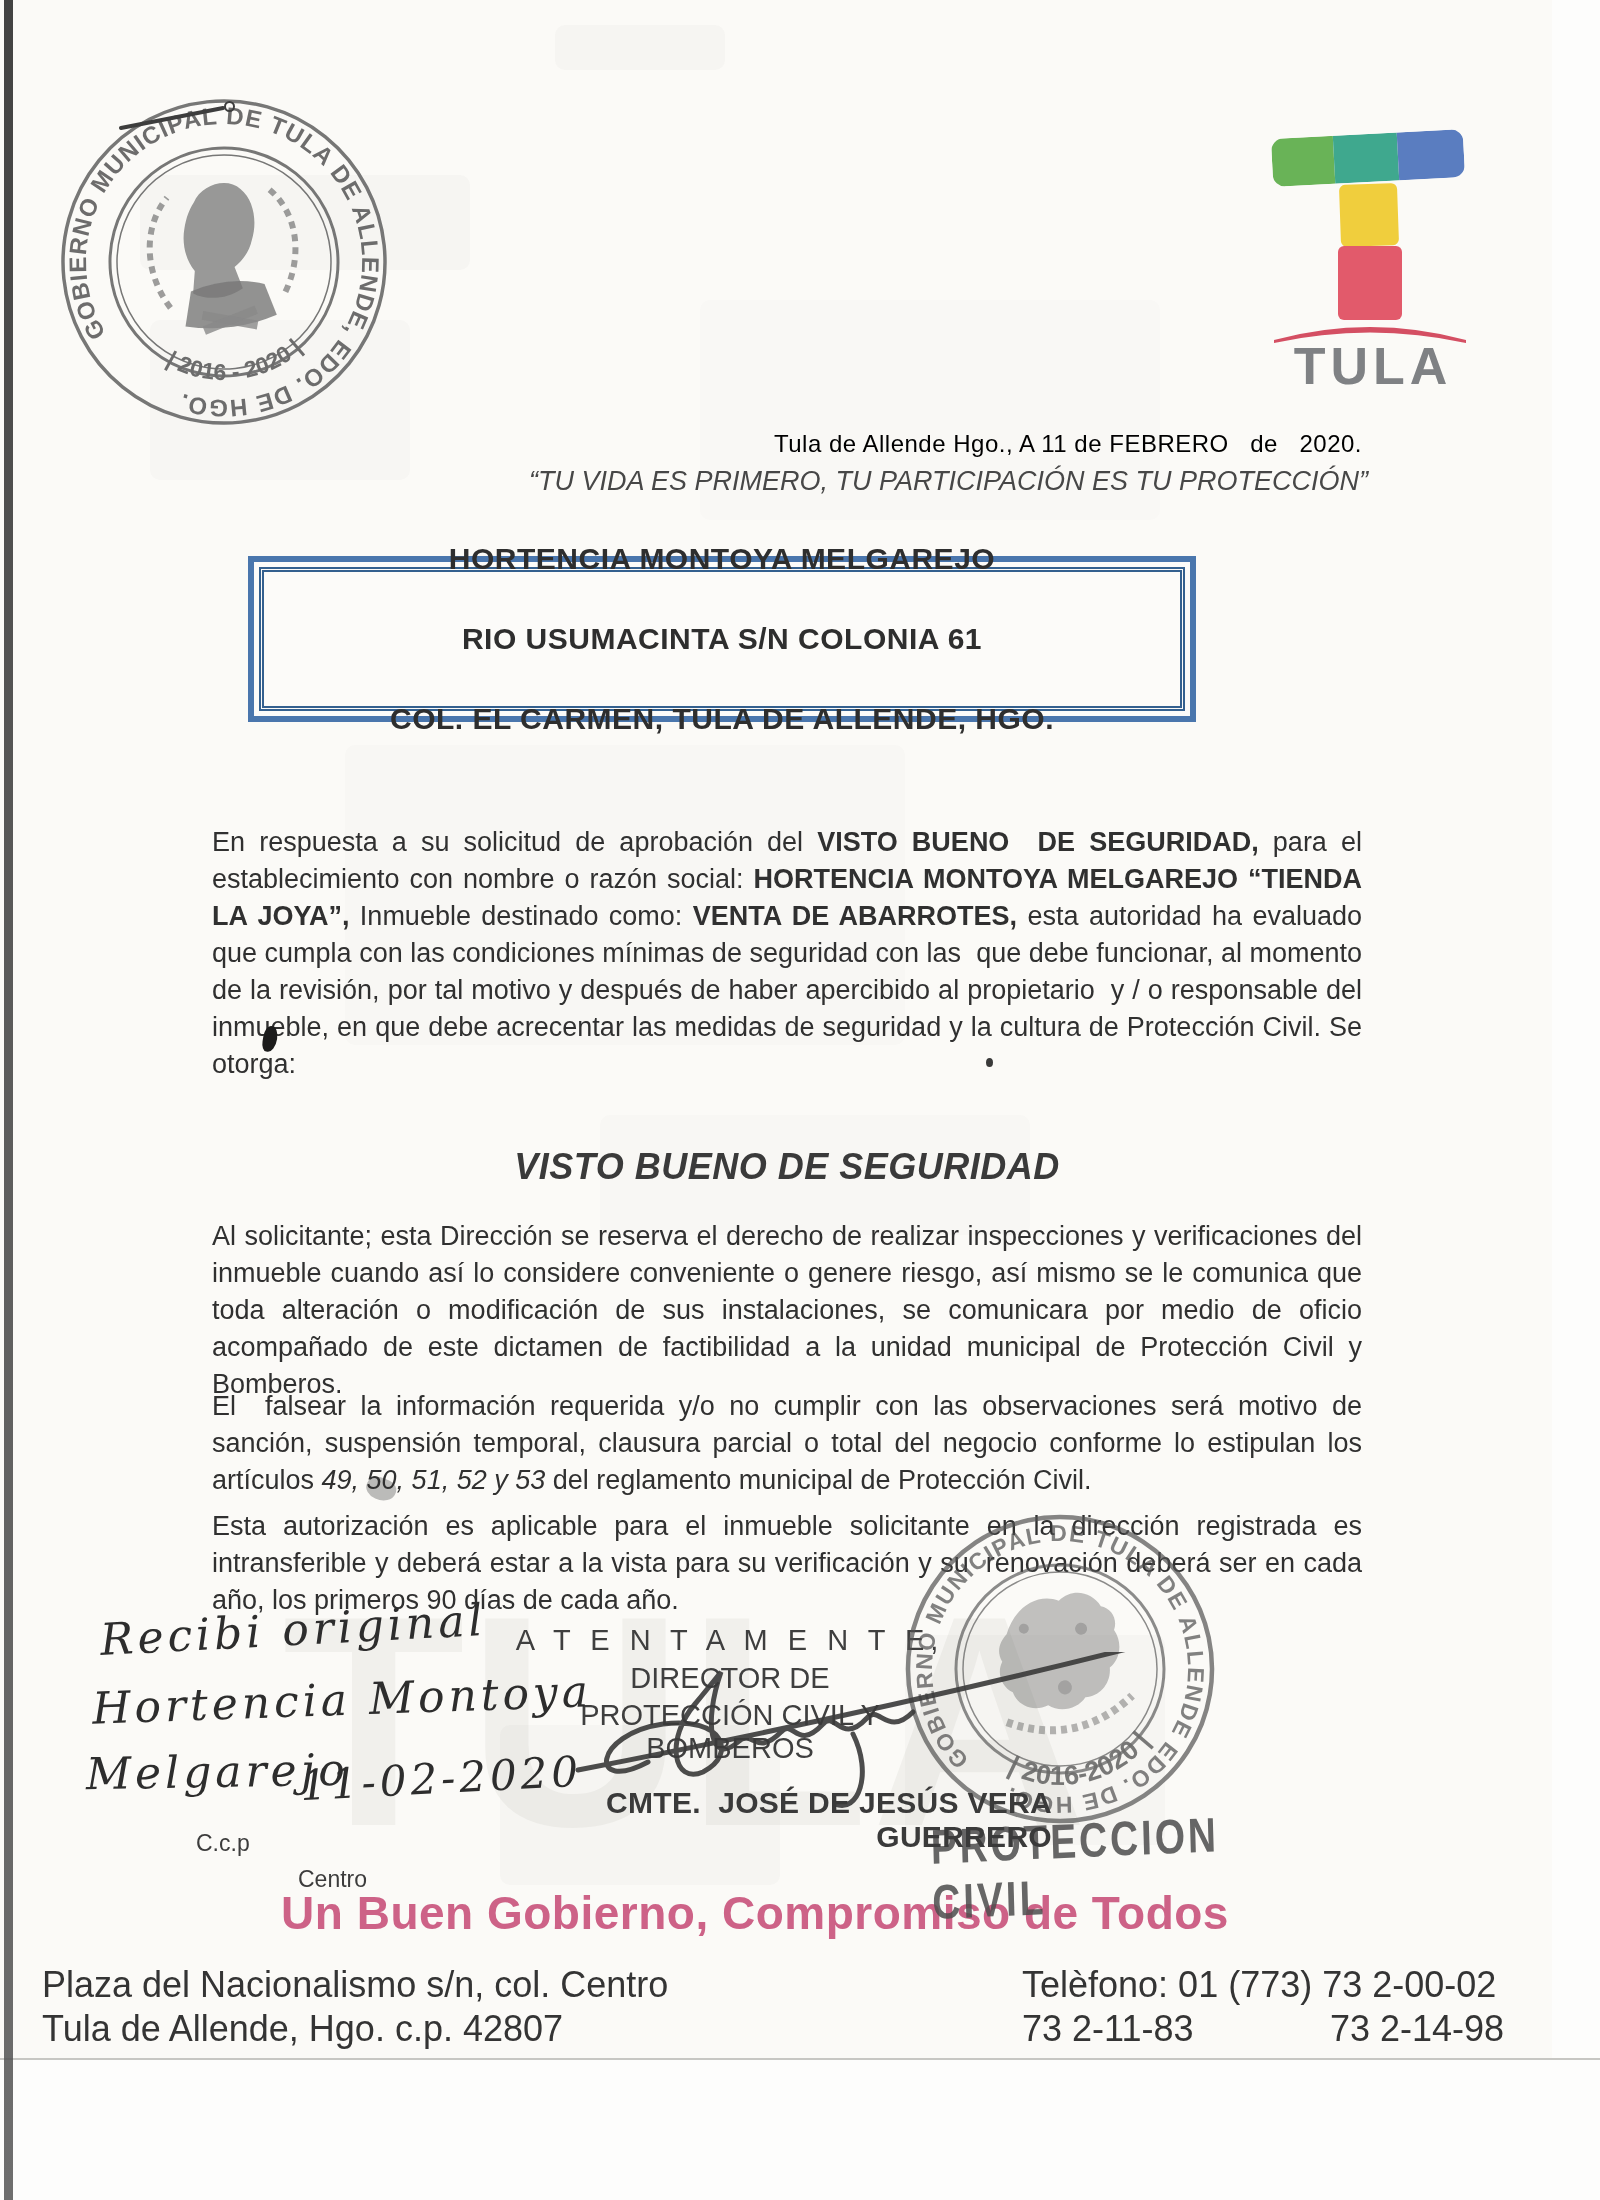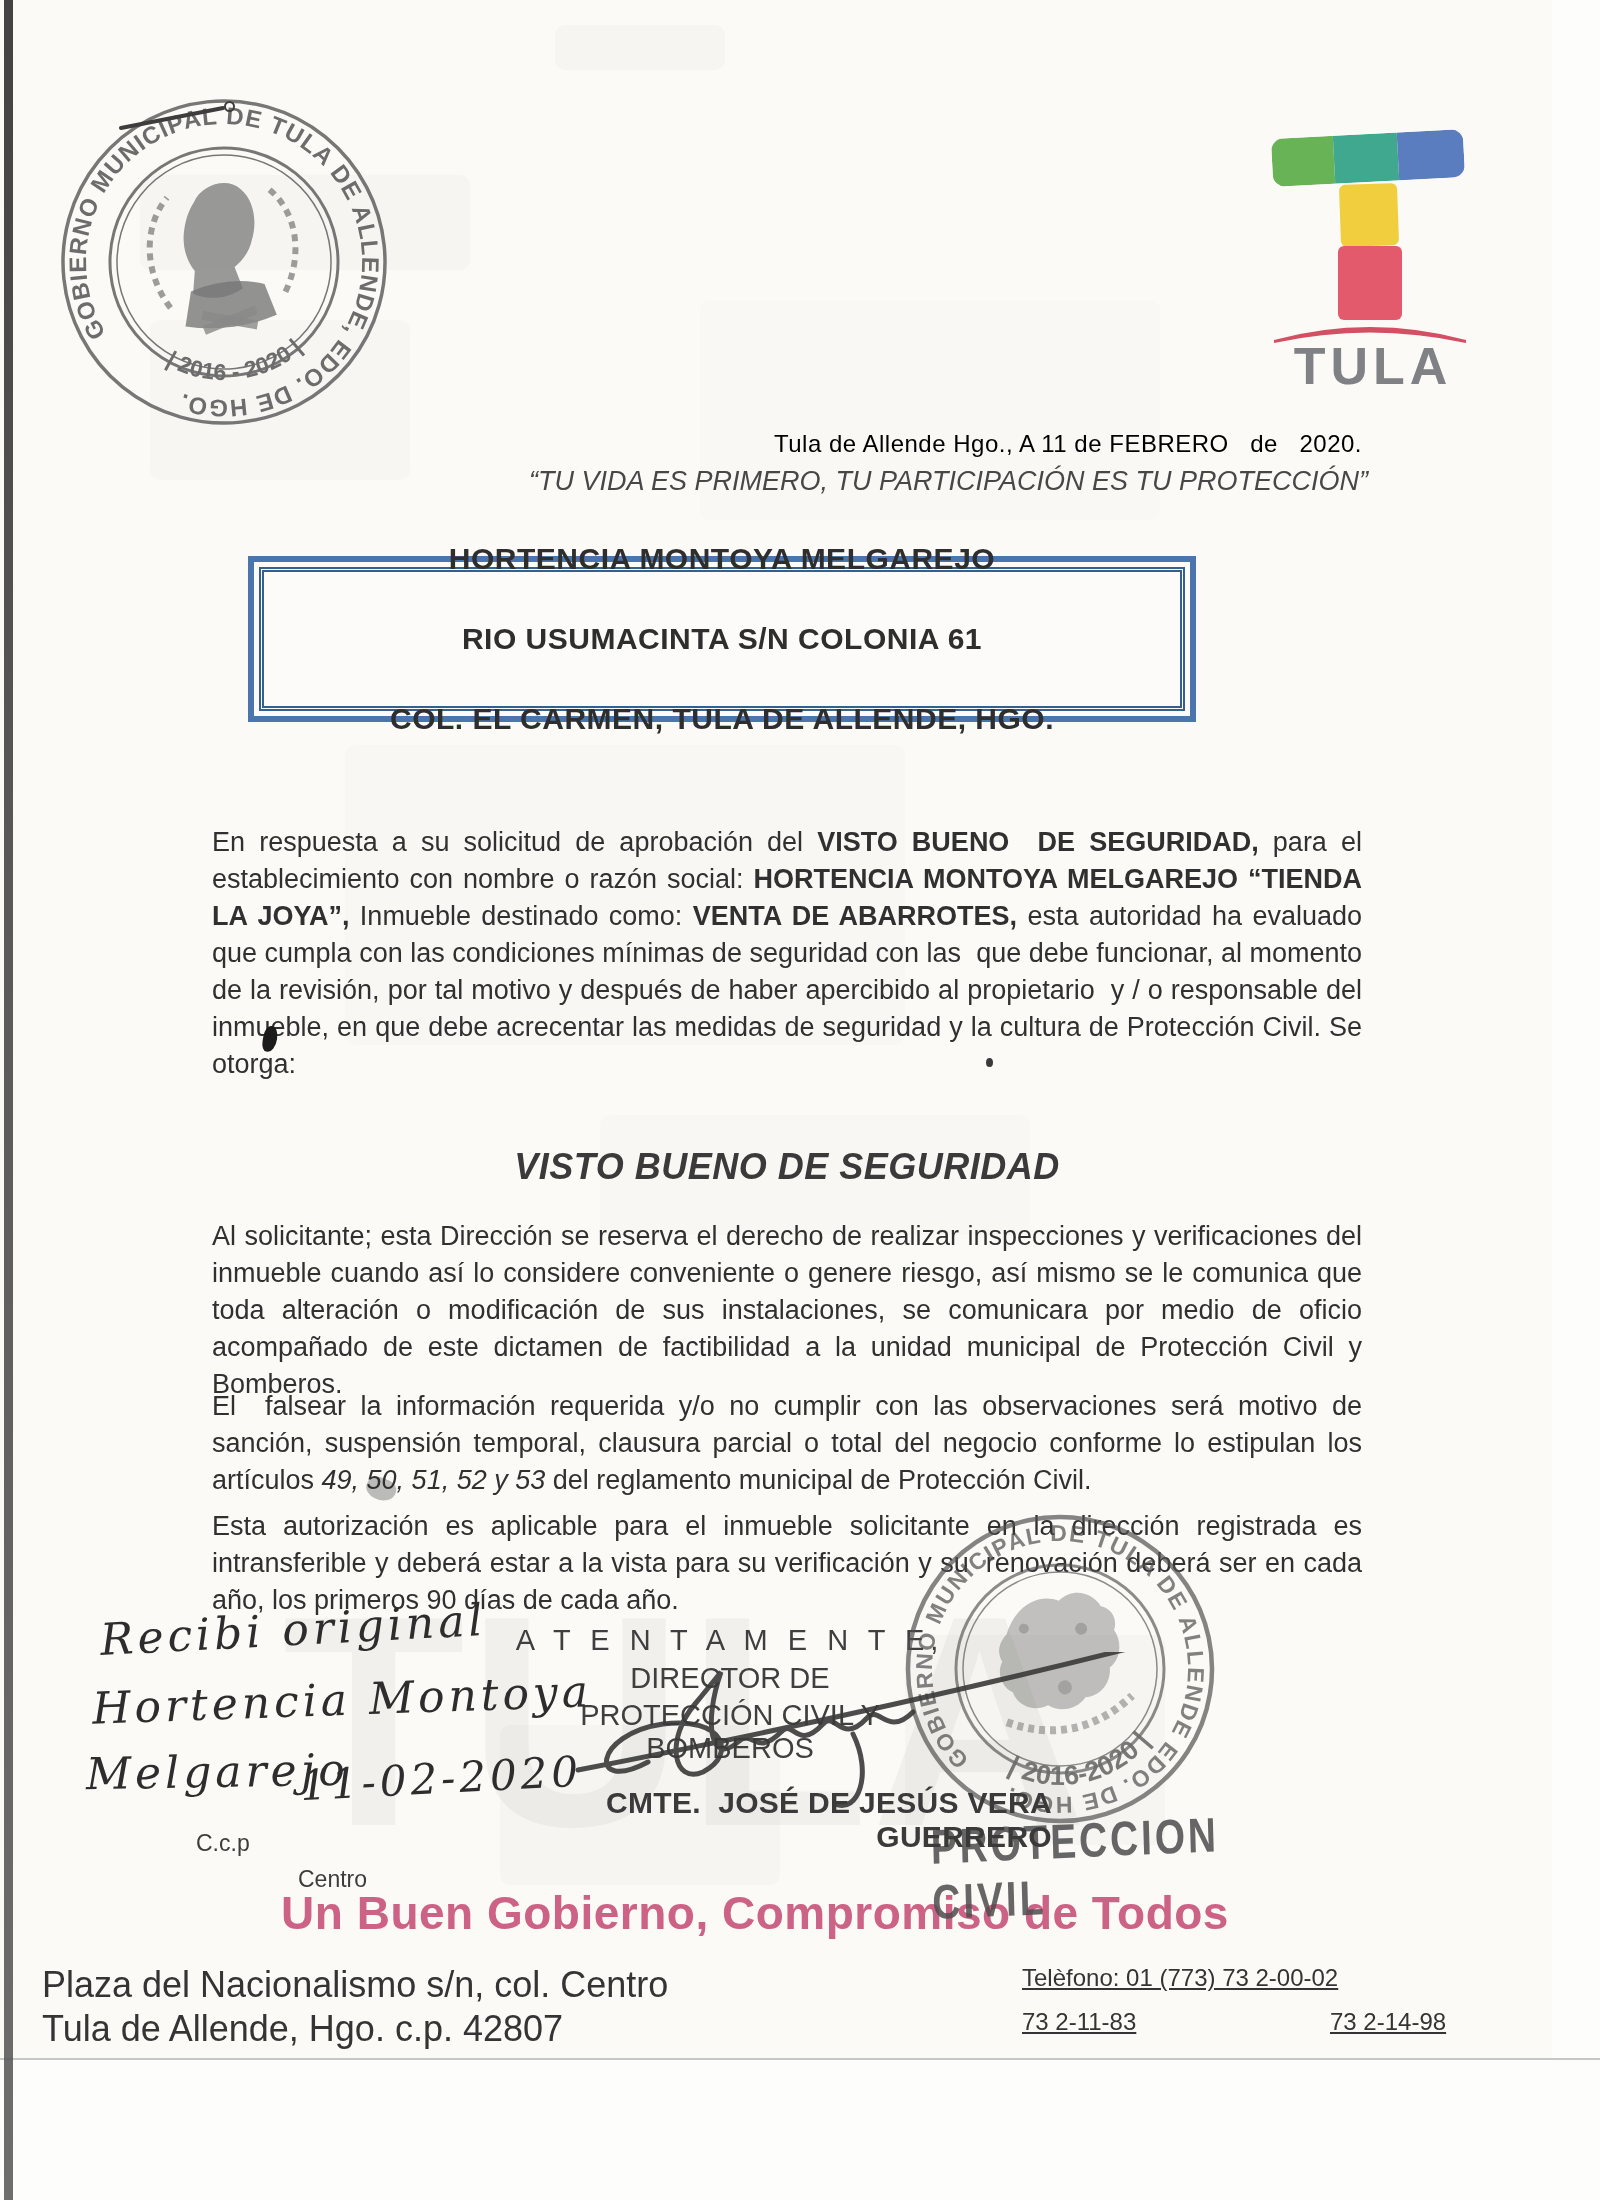--- a/index.html
+++ b/index.html
@@ -49,21 +49,21 @@
     transform:scale(.95,1.18) rotate(-2deg);transform-origin:left top;
     font-family:"Liberation Sans",sans-serif;z-index:3;opacity:.85;}
 
   .watermark{position:absolute;left:282px;top:1548px;font-size:300px;font-weight:bold;
     color:rgba(110,110,100,0.07);letter-spacing:2px;z-index:1;font-family:"Liberation Sans",sans-serif;}
 
   .slogan{position:absolute;left:230px;top:1886px;width:1050px;text-align:center;
     font-weight:bold;font-size:46px;color:#cd6287;letter-spacing:.5px;z-index:2;}
 
   .footer-addr{position:absolute;left:42px;font-size:36px;color:#343434;z-index:2;}
-  .footer-phone{position:absolute;font-size:24px;color:#343434;z-index:2;text-decoration:underline;}
+  .footer-phone{position:absolute;font-size:36px;color:#343434;z-index:2;}
   .scan-edge{position:absolute;left:0;top:2058px;width:1600px;height:2px;background:#c7c7c3;z-index:2;}
   .below-edge{position:absolute;left:0;top:2060px;width:1600px;height:140px;background:#fdfdfc;z-index:1;}
 
   .pin-line{position:absolute;left:118px;top:116px;width:108px;height:4px;background:#3d3d3d;
     transform:rotate(-11deg);border-radius:2px;z-index:3;}
   .pin-dot{position:absolute;left:224px;top:101px;width:7px;height:7px;border:2px solid #3d3d3d;
     border-radius:50%;z-index:3;}
   .blot1{position:absolute;left:263px;top:1026px;width:14px;height:26px;background:#1c1c1c;
     border-radius:50% 50% 60% 40%;transform:rotate(9deg);z-index:3;}
   .speck{position:absolute;left:986px;top:1058px;width:7px;height:9px;background:#3a3a3a;

